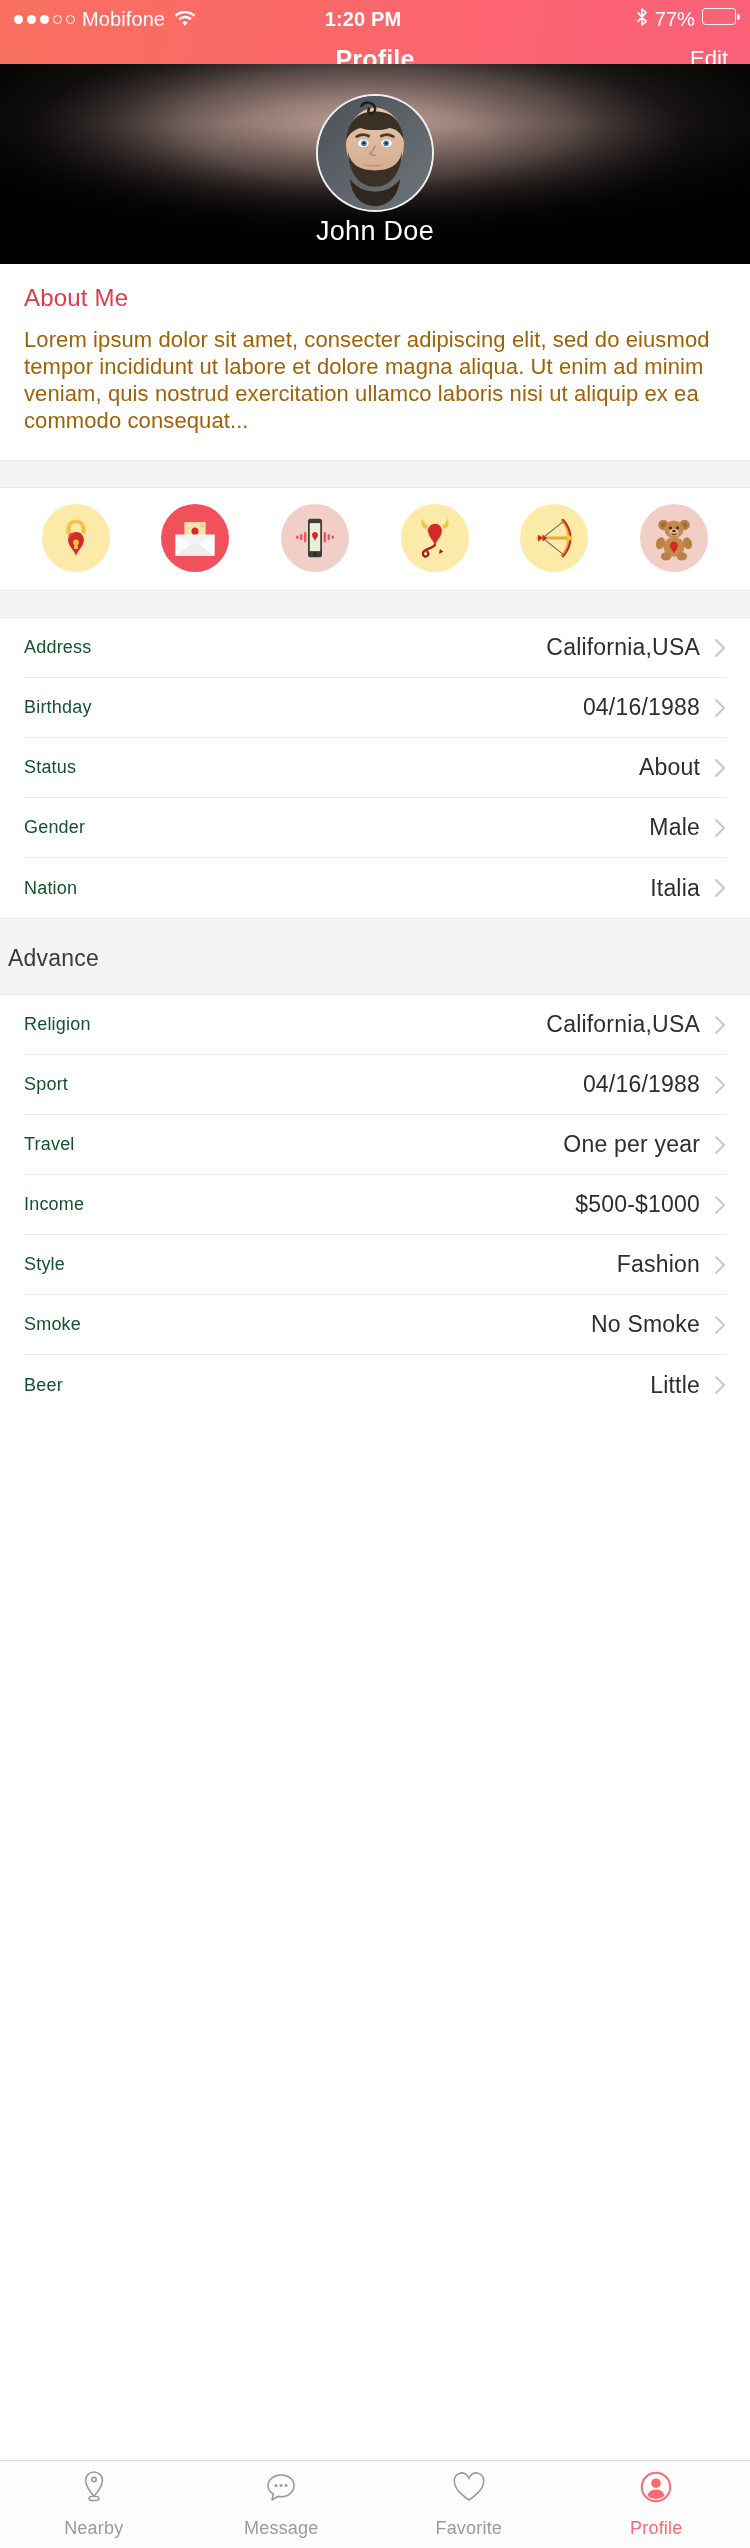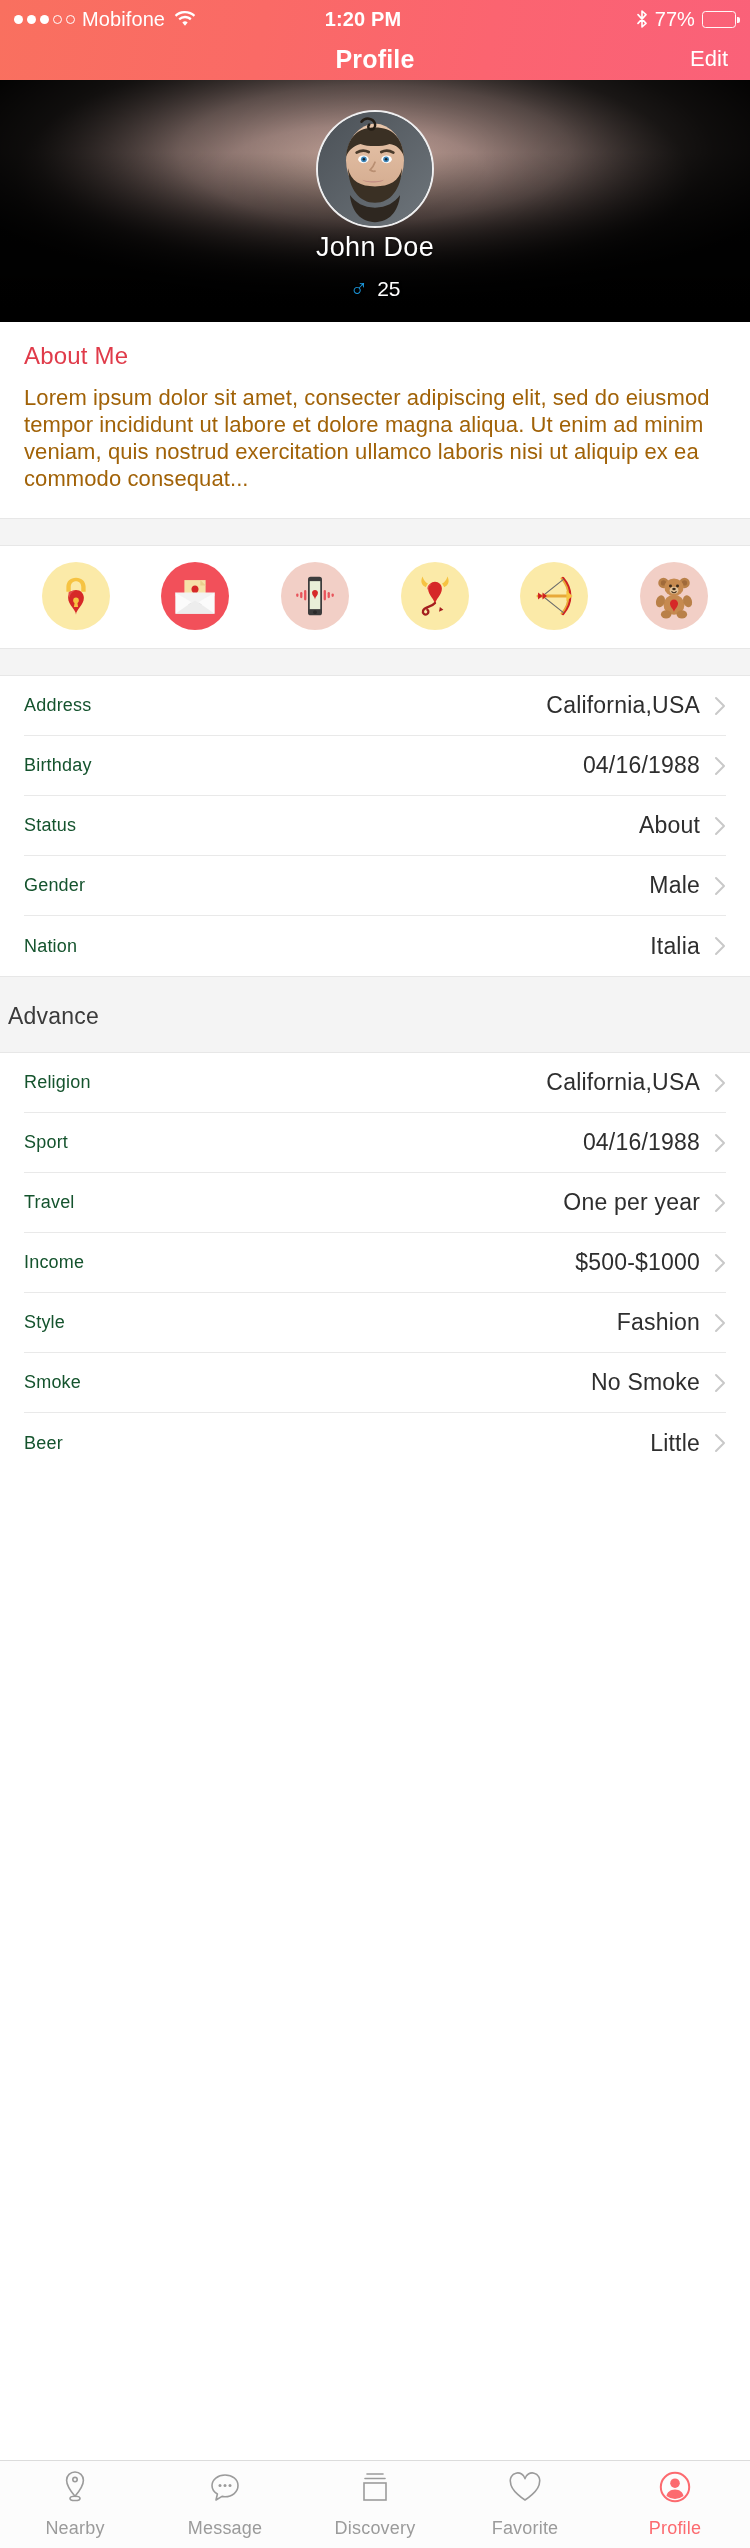--- a/index.html
+++ b/index.html
@@ -10,42 +10,42 @@
     width:750px;
     height:2548px;
     position:relative;
     overflow:hidden;
     -webkit-font-smoothing:antialiased;
   }
 
   
   .header{
     position:relative;
-    height:80px;
+    height:64px;
     background:linear-gradient(100deg,#f9705f 0%,#fa6a66 35%,#fb6470 65%,#fa6179 100%);
     color:#fff;
     overflow:hidden;
   }
   .statusbar{
     height:38px;
     display:flex;
     align-items:center;
     padding:0 14px;
     font-size:20px;
     letter-spacing:.1px;
   }
   .sb-left{ display:flex; align-items:center; gap:7px; flex:1 1 0; }
   .dots{ display:flex; align-items:center; gap:4px; }
   .dot{ width:9px; height:9px; border-radius:50%; background:#fff; }
   .dot.hollow{ background:transparent; border:1.4px solid #fff; }
   .carrier{ font-size:20px; }
   .wifi{ position:relative; width:22px; height:16px; margin-left:2px; }
   .wifi svg{ display:block; }
   .sb-center{ flex:0 0 auto; font-size:20px; font-weight:600; text-align:center; }
-  .sb-right{ flex:1 1 0; display:flex; align-items:center; justify-content:flex-end; gap:7px;padding-left:24px; }
+  .sb-right{ flex:1 1 0; display:flex; align-items:flex-start; justify-content:flex-end; gap:7px;padding-left:24px; }
   .bt{ width:12px; height:18px; }
   .batt-pct{ font-size:20px; }
   .batt{
     position:relative; width:34px; height:17px;
     border:1.6px solid rgba(255,255,255,.95);
     border-radius:3.5px; padding:1.6px;
   }
   .batt::after{
     content:""; position:absolute; right:-4.5px; top:5px;
     width:3px; height:6px; border-radius:0 2px 2px 0;
@@ -70,21 +70,21 @@
   .nav-edit{
     margin-left:auto;
     font-size:22px;
     position:relative; z-index:2;
     color:#fff;
   }
 
   
   .hero{
     position:relative;
-    height:242px;
+    height:200px;
     overflow:hidden;
     background:#111;
   }
   .hero-bg{
     position:absolute; inset:0;
     background:
       radial-gradient(ellipse 58% 62% at 50% 30%, rgba(0,0,0,0) 0%, rgba(0,0,0,.25) 45%, rgba(0,0,0,.75) 78%, rgba(0,0,0,.95) 100%),
       linear-gradient(180deg, rgba(0,0,0,0) 30%, rgba(0,0,0,.55) 62%, #000 95%),
       radial-gradient(ellipse 45% 52% at 47% 40%, #c9a99c 0%, #b0928b 40%, #6d5c58 75%, #3b3431 100%),
       linear-gradient(110deg,#6e6a68 0%,#b79c92 38%,#c7ab9e 60%,#9d8880 100%);
@@ -515,30 +515,20 @@
           <path d="M16 4C8.8 4 3 8.7 3 14.5c0 3.5 2.1 6.6 5.4 8.5L7 29l6-3.6c1 .2 2 .3 3 .3 7.2 0 13-4.7 13-11.2S23.2 4 16 4z"></path>
           <circle cx="11" cy="14.4" r="1.5" fill="currentColor" stroke="none"></circle>
           <circle cx="16" cy="14.4" r="1.5" fill="currentColor" stroke="none"></circle>
           <circle cx="21" cy="14.4" r="1.5" fill="currentColor" stroke="none"></circle>
         </svg>
       </span>
       <span class="tlabel">Message</span>
     </div>
     <div class="tab">
       <span class="ticon">
-        <svg viewBox="0 0 32 32" width="32" height="32" fill="none" stroke="currentColor" stroke-width="1.6" stroke-linecap="round">
-          <path d="M8 3h16"></path>
-          <path d="M6 7.5h20"></path>
-          <rect x="5" y="12" width="22" height="17"></rect>
-        </svg>
-      </span>
-      <span class="tlabel">Discovery</span>
-    </div>
-    <div class="tab">
-      <span class="ticon">
         <svg viewBox="0 0 34 30" width="34" height="30" fill="none" stroke="currentColor" stroke-width="1.6" stroke-linejoin="round">
           <path d="M17 28S2.5 19 2.5 10.2A7.2 7.2 0 0117 6.6 7.2 7.2 0 0131.5 10.2C31.5 19 17 28 17 28z"></path>
         </svg>
       </span>
       <span class="tlabel">Favorite</span>
     </div>
     <div class="tab active">
       <span class="ticon">
         <svg viewBox="0 0 32 32" width="32" height="32">
           <circle cx="16" cy="16" r="14.2" fill="none" stroke="currentColor" stroke-width="2"></circle>

